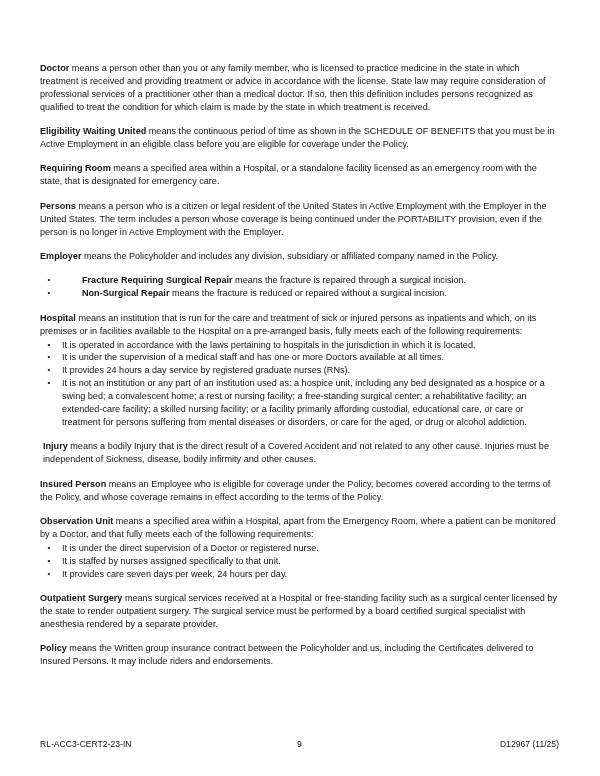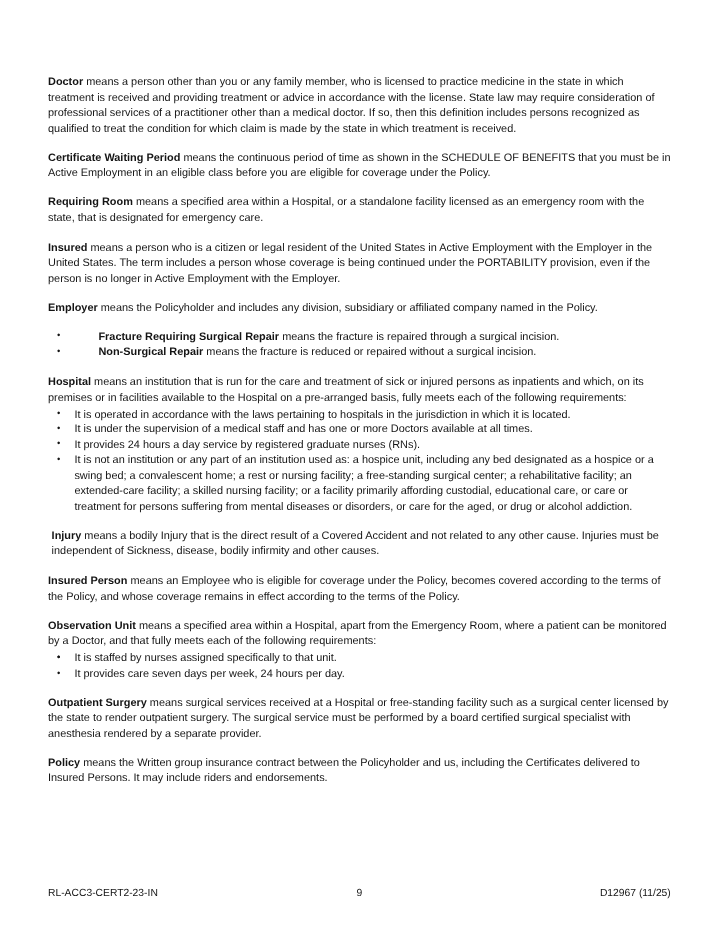--- a/index.html
+++ b/index.html
@@ -106,25 +106,25 @@
   }
 </style>
 </head>
 <body>
 
 <div class="page">
   <div class="content">
 
     <p class="para"><span class="term">Doctor</span><span> means a person other than you or any family member, who is licensed to practice medicine in the state in which treatment is received and providing treatment or advice in accordance with the license.  State law may require consideration of professional services of a practitioner other than a medical doctor.  If so, then this definition includes persons recognized as qualified to treat the condition for which claim is made by the state in which treatment is received.</span></p>
 
-    <p class="para"><span class="term">Certificate Waiting Period</span><span> means the continuous period of time as shown in the SCHEDULE OF BENEFITS that you must be in Active Employment in an eligible class before you are eligible for coverage under the Policy.</span></p>
+    <p class="para"><span class="term">Eligibility Waiting United</span><span> means the continuous period of time as shown in the SCHEDULE OF BENEFITS that you must be in Active Employment in an eligible class before you are eligible for coverage under the Policy.</span></p>
 
     <p class="para"><span class="term">Requiring Room</span><span> means a specified area within a Hospital, or a standalone facility licensed as an emergency room with the state, that is designated for emergency care.</span></p>
 
-    <p class="para"><span class="term">Insured</span><span> means a person who is a citizen or legal resident of the United States in Active Employment with the Employer in the United States. The term includes a person whose coverage is being continued under the PORTABILITY provision, even if the person is no longer in Active Employment with the Employer.</span></p>
+    <p class="para"><span class="term">Persons</span><span> means a person who is a citizen or legal resident of the United States in Active Employment with the Employer in the United States. The term includes a person whose coverage is being continued under the PORTABILITY provision, even if the person is no longer in Active Employment with the Employer.</span></p>
 
     <p class="para"><span class="term">Employer</span><span> means the Policyholder and includes any division, subsidiary or affiliated company named in the Policy.</span></p>
 
 
     <ul class="bullets tight-top">
       <li><span class="dot">•</span><span class="sub-term">Fracture Requiring Surgical Repair</span><span> means the fracture is repaired through a surgical incision.</span></li>
       <li><span class="dot">•</span><span class="sub-term">Non-Surgical Repair</span><span> means the fracture is reduced or repaired without a surgical incision.</span></li>
     </ul>
 
     <p class="para tight"><span class="term">Hospital</span><span> means an institution that is run for the care and treatment of sick or injured persons as inpatients and which, on its premises or in facilities available to the Hospital on a pre-arranged basis, fully meets each of the following requirements:</span></p>
@@ -136,21 +136,21 @@
       <li><span class="dot">•</span><span>It is not an institution or any part of an institution used as: a hospice unit, including any bed designated as a hospice or a swing bed; a convalescent home; a rest or nursing facility; a free-standing surgical center; a rehabilitative facility; an extended-care facility; a skilled nursing facility; or a facility primarily affording custodial, educational care, or care or treatment for persons suffering from mental diseases or disorders, or care for the aged, or drug or alcohol addiction.</span></li>
     </ul>
 
     <p class="para indented"><span class="term">Injury</span><span> means a bodily Injury that is the direct result of a Covered Accident and not related to any other cause. Injuries must be independent of Sickness, disease, bodily infirmity and other causes.</span></p>
 
     <p class="para"><span class="term">Insured Person</span><span> means an Employee who is eligible for coverage under the Policy, becomes covered according to the terms of the Policy, and whose coverage remains in effect according to the terms of the Policy.</span></p>
 
     <p class="para tight"><span class="term">Observation Unit</span><span> means a specified area within a Hospital, apart from the Emergency Room, where a patient can be monitored by a Doctor, and that fully meets each of the following requirements:</span></p>
 
     <ul class="bullets tight-top">
-      <li><span class="dot">•</span></li>
+      <li><span class="dot">•</span><span>It is under the direct supervision of a Doctor or registered nurse.</span></li>
       <li><span class="dot">•</span><span>It is staffed by nurses assigned specifically to that unit.</span></li>
       <li><span class="dot">•</span><span>It provides care seven days per week, 24 hours per day.</span></li>
     </ul>
 
     <p class="para"><span class="term">Outpatient Surgery</span><span> means surgical services received at a Hospital or free-standing facility such as a surgical center licensed by the state to render outpatient surgery.  The surgical service must be performed by a board certified surgical specialist with anesthesia rendered by a separate provider.</span></p>
 
     <p class="para"><span class="term">Policy</span><span> means the Written group insurance contract between the Policyholder and us, including the Certificates delivered to Insured Persons. It may include riders and endorsements.</span></p>
 
 
   </div>

